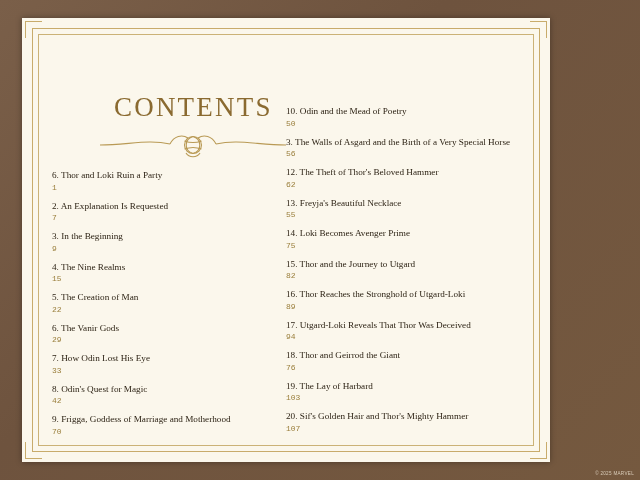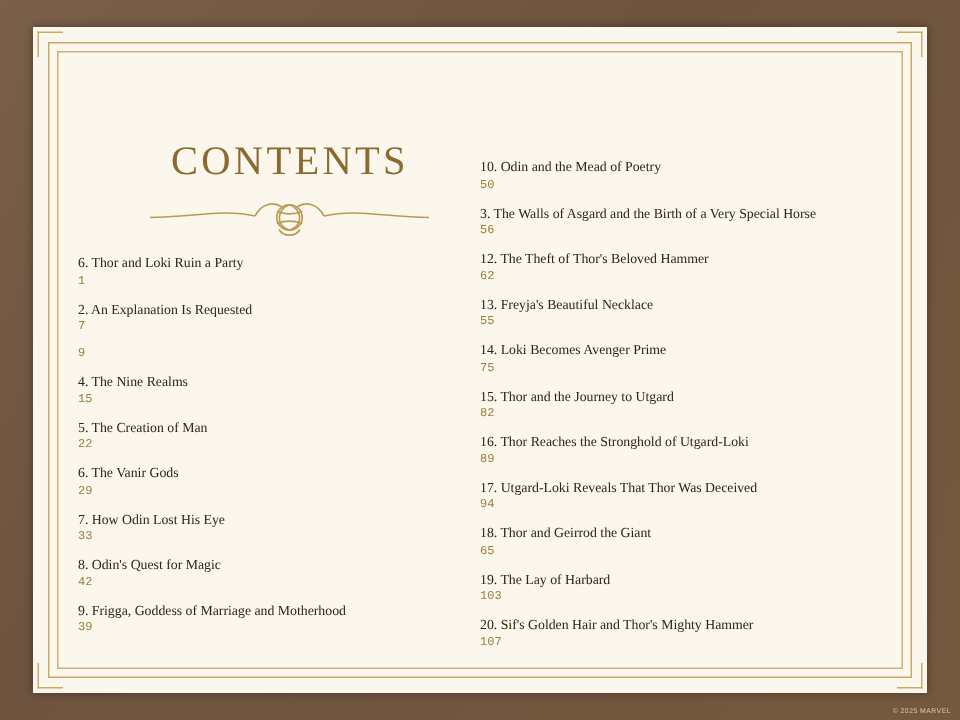--- a/index.html
+++ b/index.html
@@ -15,21 +15,21 @@
   }
   .page-frame {
     position: absolute;
     left: 0; top: 0;
     width: 640px; height: 480px;
     background: linear-gradient(135deg, #7a5f49 0%, #6e533e 40%, #75593f 100%);
   }
   .paper {
     position: absolute;
     left: 22px; top: 18px;
-    width: 596px; height: 444px;
+    width: 528px; height: 444px;
     background: #fbf7ec;
     box-shadow: 0 0 6px rgba(0,0,0,0.35);
   }
   .border-outer {
     position: absolute;
     left: 10px; top: 10px;
     right: 10px; bottom: 10px;
     border: 1.5px solid #c8ab6b;
   }
   .border-inner {
@@ -146,20 +146,21 @@
         <div class="col col-left">
           <div class="entry">
             <div class="entry-title">6. Thor and Loki Ruin a Party</div>
             <div class="entry-page">1</div>
           </div>
           <div class="entry">
             <div class="entry-title">2. An Explanation Is Requested</div>
             <div class="entry-page">7</div>
           </div>
           <div class="entry">
+            <div class="entry-title">3. In the Beginning</div>
             <div class="entry-page">9</div>
           </div>
           <div class="entry">
             <div class="entry-title">4. The Nine Realms</div>
             <div class="entry-page">15</div>
           </div>
           <div class="entry">
             <div class="entry-title">5. The Creation of Man</div>
             <div class="entry-page">22</div>
           </div>
@@ -170,21 +171,21 @@
           <div class="entry">
             <div class="entry-title">7. How Odin Lost His Eye</div>
             <div class="entry-page">33</div>
           </div>
           <div class="entry">
             <div class="entry-title">8. Odin's Quest for Magic</div>
             <div class="entry-page">42</div>
           </div>
           <div class="entry">
             <div class="entry-title">9. Frigga, Goddess of Marriage and Motherhood</div>
-            <div class="entry-page">39</div>
+            <div class="entry-page">70</div>
           </div>
         </div>
 
         <div class="col col-right">
           <div class="entry">
             <div class="entry-title">10. Odin and the Mead of Poetry</div>
             <div class="entry-page">50</div>
           </div>
           <div class="entry">
             <div class="entry-title">3. The Walls of Asgard and the Birth of a Very Special Horse</div>
@@ -209,21 +210,21 @@
           <div class="entry">
             <div class="entry-title">16. Thor Reaches the Stronghold of Utgard-Loki</div>
             <div class="entry-page">89</div>
           </div>
           <div class="entry">
             <div class="entry-title">17. Utgard-Loki Reveals That Thor Was Deceived</div>
             <div class="entry-page">94</div>
           </div>
           <div class="entry">
             <div class="entry-title">18. Thor and Geirrod the Giant</div>
-            <div class="entry-page">65</div>
+            <div class="entry-page">76</div>
           </div>
           <div class="entry">
             <div class="entry-title">19. The Lay of Harbard</div>
             <div class="entry-page">103</div>
           </div>
           <div class="entry">
             <div class="entry-title">20. Sif's Golden Hair and Thor's Mighty Hammer</div>
             <div class="entry-page">107</div>
           </div>
         </div>

